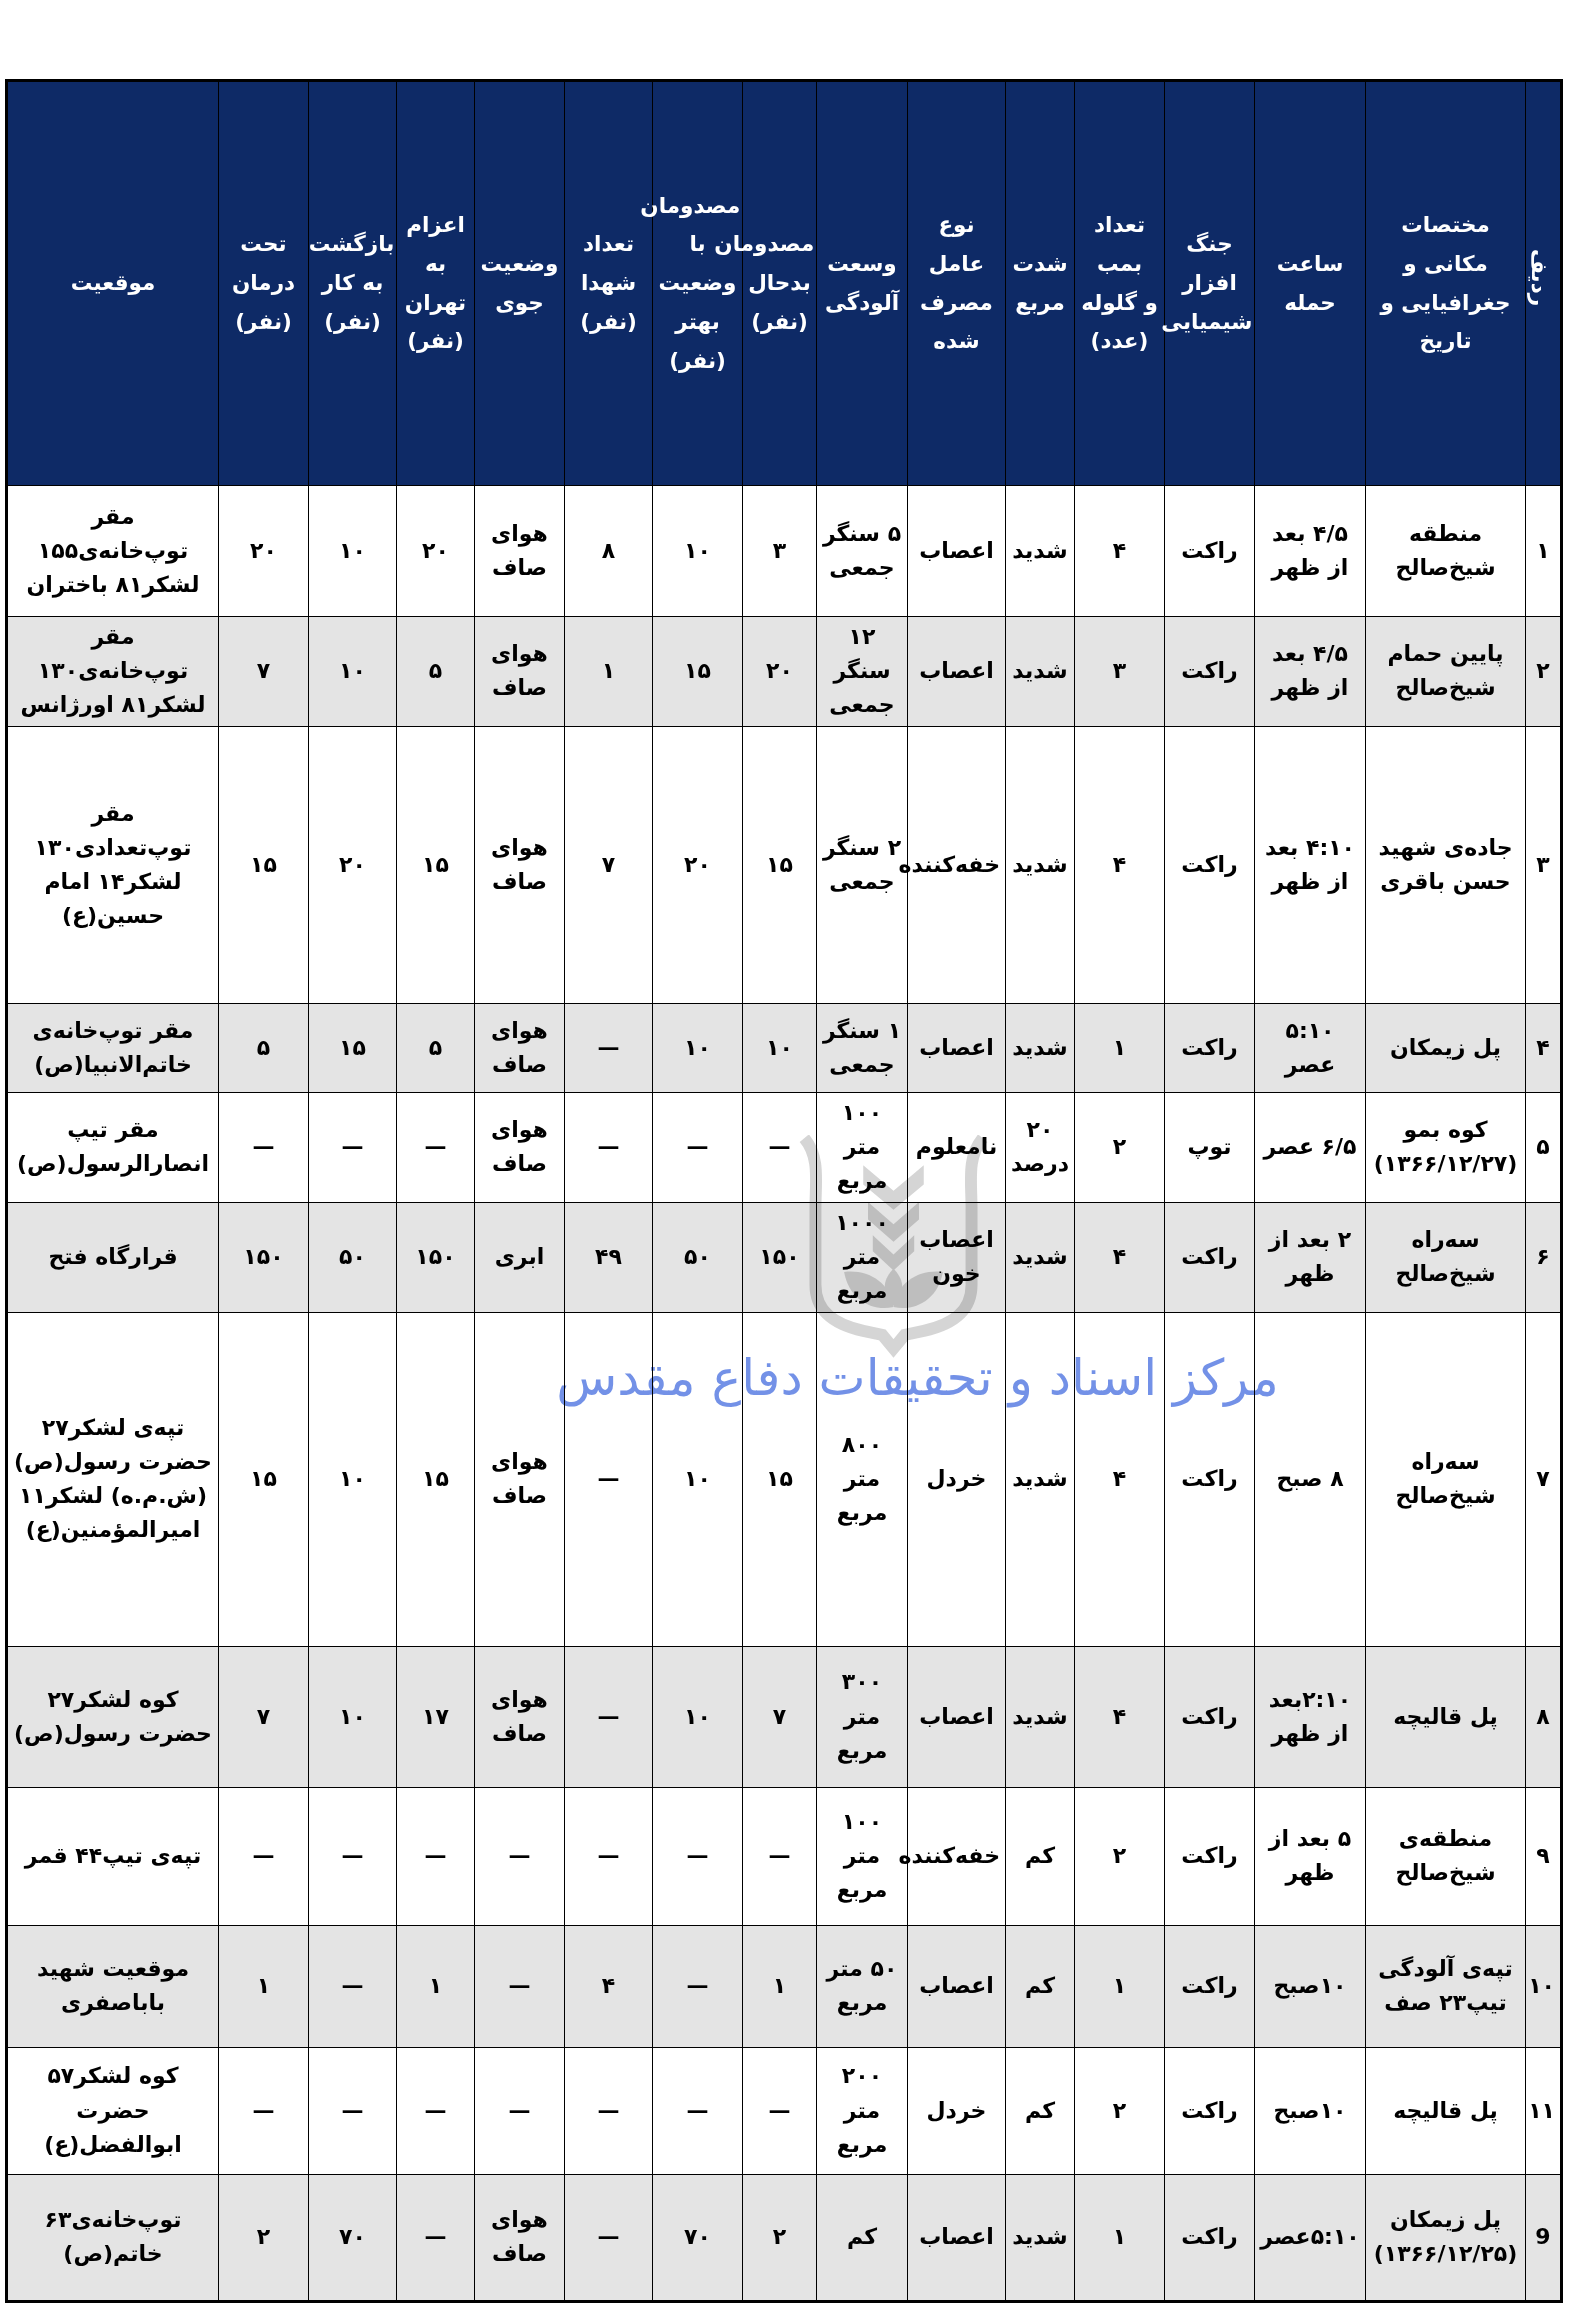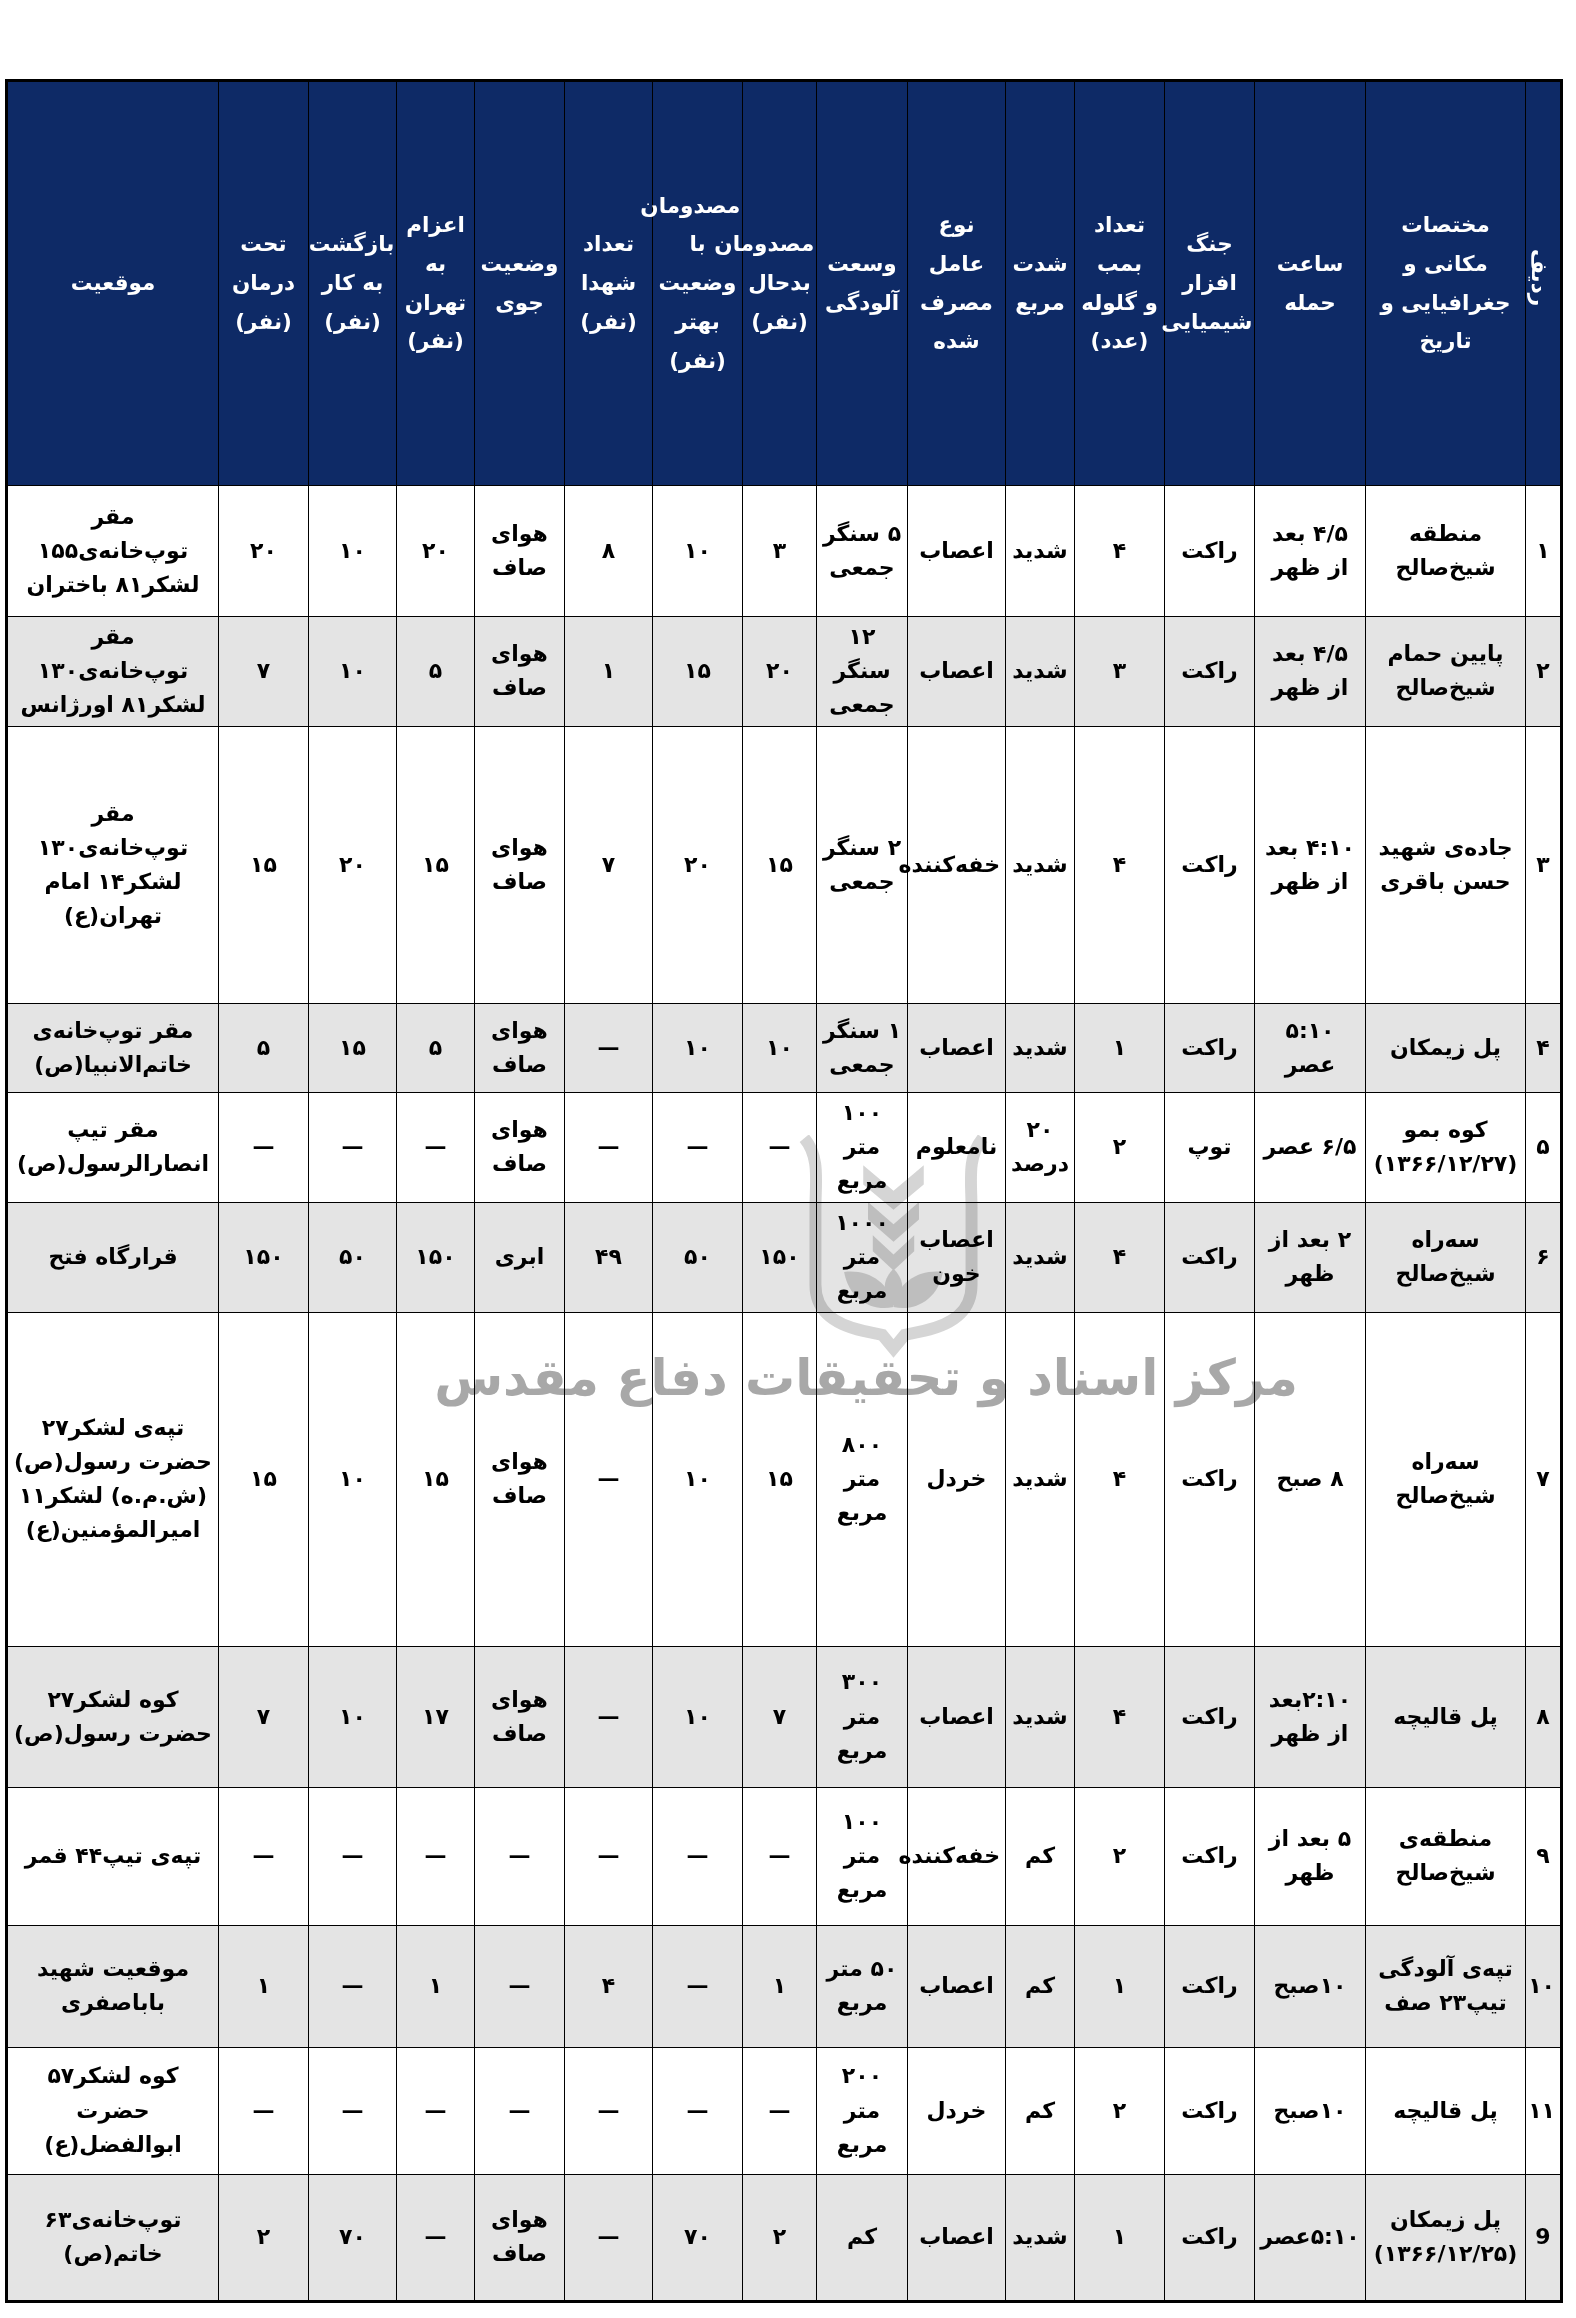--- a/index.html
+++ b/index.html
@@ -69,22 +69,22 @@
     width:241px;height:223px;
     opacity:.55;
   }
   .wm-text{
     position:absolute;
     left:537px;top:1349px;
     width:761px;
     text-align:center;
     direction:rtl;
     font-size:50px;
-    font-weight:bold;
-    color:#737373;
+    font-weight:normal;
+    color:#1d4ed8;
     opacity:.62;
     white-space:nowrap;
   }
 </style>
 </head>
 <body>
 
 <div class="page">
 
   <table class="main">
@@ -194,21 +194,21 @@
           <td>شدید</td>
           <td>خفه‌کننده</td>
           <td>۲ سنگر جمعی</td>
           <td>۱۵</td>
           <td>۲۰</td>
           <td>۷</td>
           <td>هوای صاف</td>
           <td>۱۵</td>
           <td>۲۰</td>
           <td>۱۵</td>
-          <td>مقر توپ‌خانه‌ی۱۳۰ لشکر۱۴ امام تهران(ع)</td>
+          <td>مقر توپ‌تعداد‌ی۱۳۰ لشکر۱۴ امام حسین(ع)</td>
         </tr>
         <tr class="alt" style="height: 89px;">
           <td>۴</td>
           <td>پل زیمکان</td>
           <td>۵:۱۰ عصر</td>
           <td>راکت</td>
           <td>۱</td>
           <td>شدید</td>
           <td>اعصاب</td>
           <td>۱ سنگر جمعی</td>

